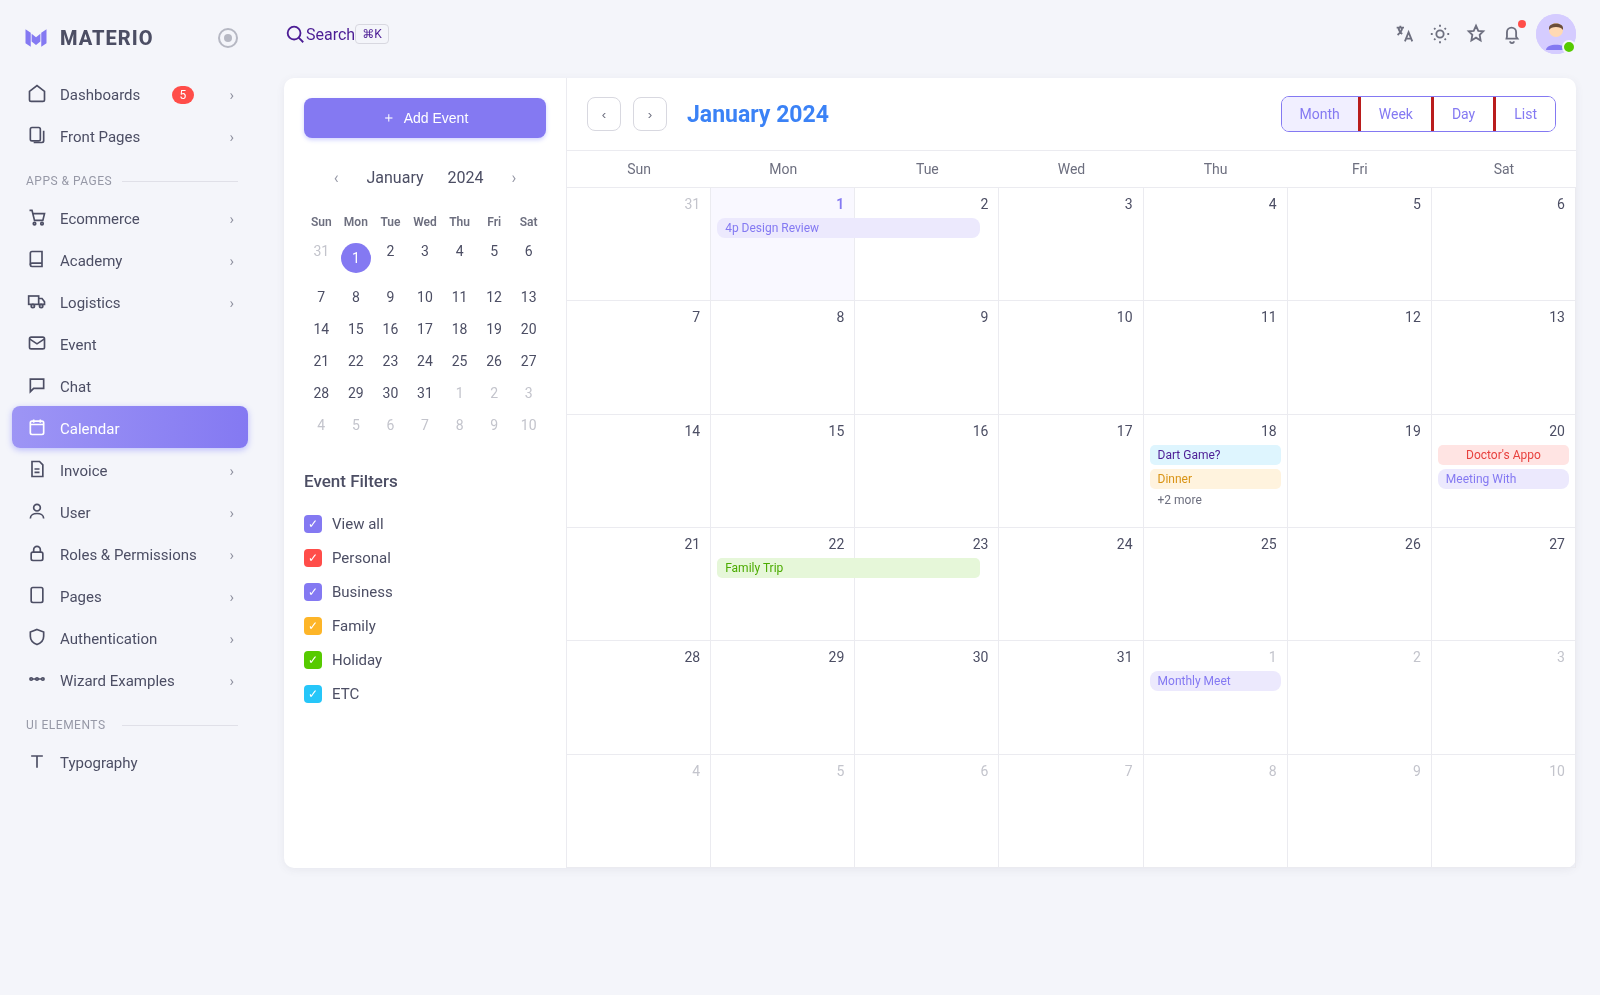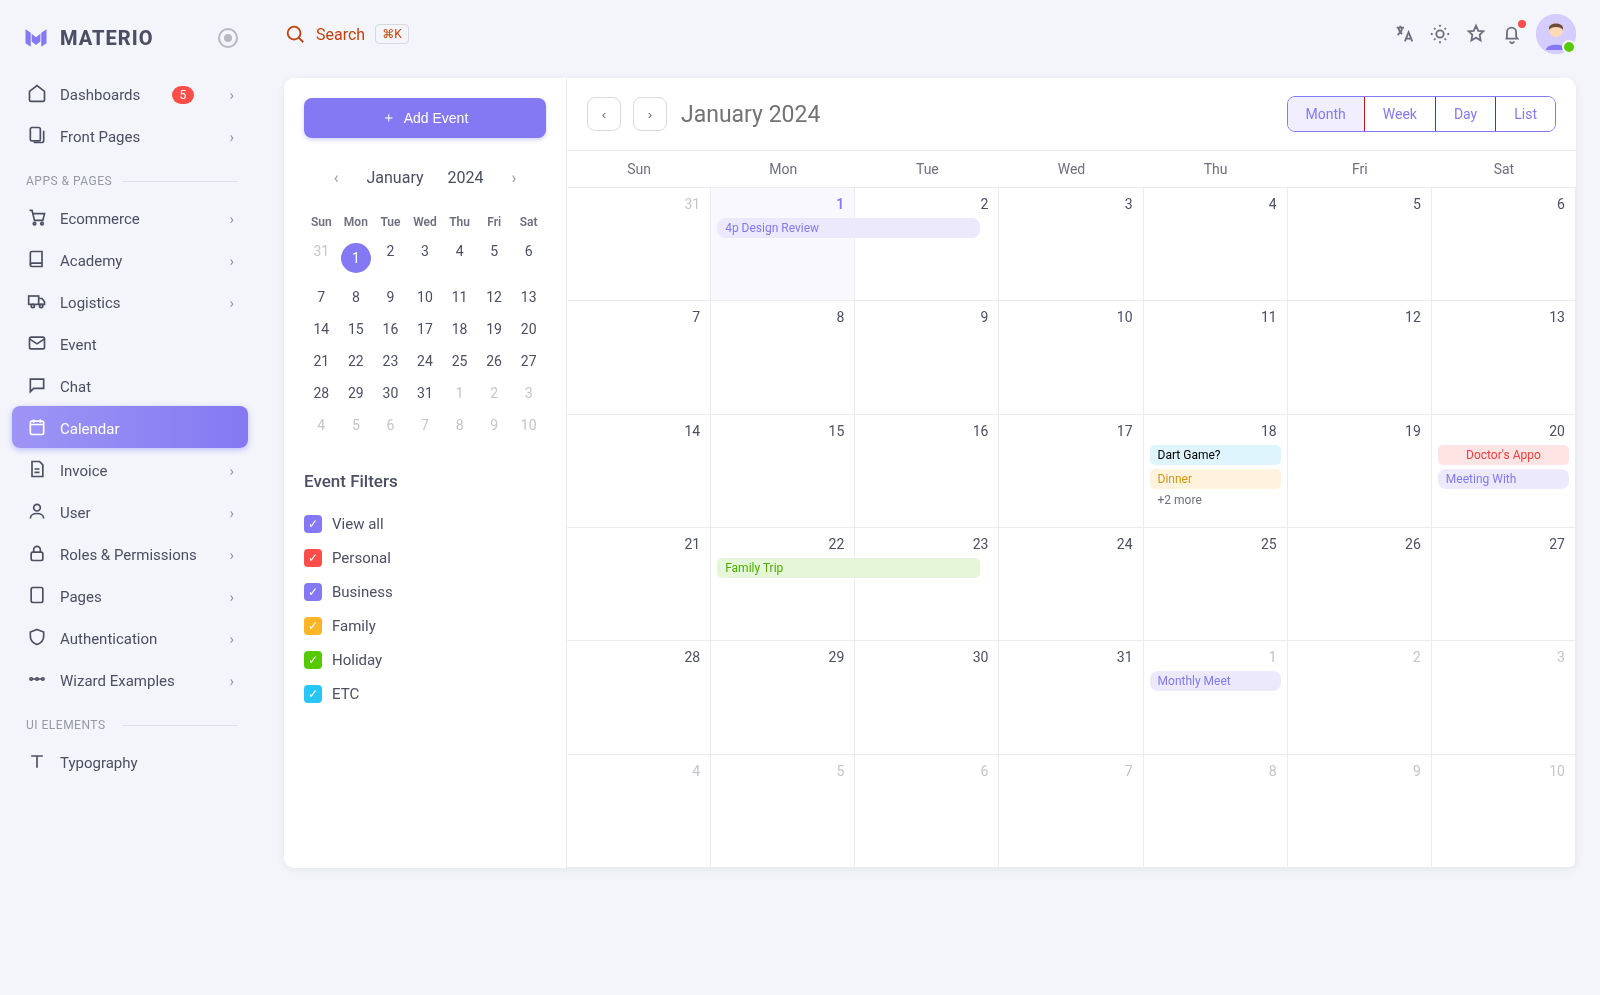--- a/index.html
+++ b/index.html
@@ -17,21 +17,21 @@
 .nav-item.active { background: linear-gradient(90deg, #9d95f5, #8479f2); color: #fff; box-shadow: 0 2px 6px rgba(102,108,255,0.4); }
 .nav-item .icon { width: 22px; height: 22px; display: flex; align-items: center; justify-content: center; flex-shrink: 0; }
 .nav-item .chev { margin-left: auto; opacity: 0.6; }
 .badge { background: #ff4d49; color: #fff; font-size: 12px; padding: 2px 8px; border-radius: 10px; margin-left: auto; margin-right: 4px; }
 .section-label { font-size: 12px; color: #9698a6; padding: 18px 14px 8px; letter-spacing: 0.5px; position: relative; }
 .section-label::after { content: ""; position: absolute; left: 110px; right: 10px; top: 25px; border-top: 1px solid #e0e0e8; }
 
 
 .main { flex: 1; display: flex; flex-direction: column; }
 .topbar { display: flex; align-items: center; padding: 14px 24px; gap: 12px; }
-.search { display: flex; align-items: center; gap: 10px; color: #c2410c; }
+.search { display: flex; align-items: center; color: #4c1d95; }
 .search-kbd { border: 1px solid #d8d8e0; border-radius: 4px; padding: 2px 6px; font-size: 12px; }
 .topbar-spacer { flex: 1; }
 .topbar-icon { width: 24px; height: 24px; cursor: pointer; color: #6d6f7f; display: flex; align-items: center; justify-content: center; position: relative; }
 .avatar { width: 40px; height: 40px; border-radius: 50%; background: #d5ccff; position: relative; overflow: visible; }
 .avatar::after { content: ""; position: absolute; bottom: 0; right: 0; width: 10px; height: 10px; background: #56ca00; border: 2px solid #f4f5fa; border-radius: 50%; }
 .bell-dot { position: absolute; top: -2px; right: -2px; width: 8px; height: 8px; background: #ff4d49; border-radius: 50%; }
 
 
 .card { margin: 10px 24px 24px; background: #fff; border-radius: 10px; box-shadow: 0 2px 8px rgba(76,78,100,0.08); display: flex; height: 790px; }
 
@@ -53,37 +53,37 @@
 .chk-purple { background: #8479f2; }
 .chk-red    { background: #ff4d49; }
 .chk-yellow { background: #fdb528; }
 .chk-green  { background: #56ca00; }
 .chk-cyan   { background: #26c6f9; }
 
 
 .cal-main { flex: 1; display: flex; flex-direction: column; }
 .cal-header { display: flex; align-items: center; padding: 18px 20px; gap: 12px; border-bottom: 1px solid #ebebf0; }
 .nav-btn { width: 34px; height: 34px; border: 1px solid #d8d8e0; border-radius: 8px; background: #fff; cursor: pointer; display: flex; align-items: center; justify-content: center; color: #6d6f7f; }
-.cal-title { font-size: 23px; font-weight: 400; color: #737373; margin-left: 2px; }
+.cal-title { font-size: 23px; font-weight: 700; color: #3b82f6; margin-left: 8px; }
 .view-switch { margin-left: auto; display: flex; border: 1px solid #8479f2; border-radius: 8px; overflow: hidden; }
-.view-btn { padding: 9px 18px; font-size: 14px; color: #8479f2; background: #fff; cursor: pointer; border-left: 1px solid #b91c1c; }
+.view-btn { padding: 9px 18px; font-size: 14px; color: #8479f2; background: #fff; cursor: pointer; border-left: 3px solid #b91c1c; }
 .view-btn:first-child { border-left: none; }
 .view-btn.active { background: #f1efff; }
 .big-head { display: grid; grid-template-columns: repeat(7, 1fr); border-bottom: 1px solid #ebebf0; }
 .big-head > div { padding: 10px; text-align: center; font-size: 14px; color: #6d6f7f; }
 .big-grid { flex: 1; display: grid; grid-template-columns: repeat(7, 1fr); grid-template-rows: repeat(6, 1fr); }
 .cell { border-right: 1px solid #ebebf0; border-bottom: 1px solid #ebebf0; padding: 6px; position: relative; }
 .cell .num { display: block; text-align: right; font-size: 14px; color: #4c4e64; padding: 2px 4px; }
 .cell.muted .num { color: #c3c4cc; }
 .cell.today .num { color: #8479f2; font-weight: 600; }
 .cell.today { background: #f9f8ff; }
 .event { font-size: 12px; padding: 3px 8px; border-radius: 5px; margin-top: 4px; white-space: nowrap; overflow: hidden; text-overflow: ellipsis; cursor: pointer; }
 .event.span2 { width: calc(200% + 1px); position: relative; z-index: 1; }
 .ev-purple { background: #ece9fd; color: #8479f2; border-radius: 8px; }
-.ev-cyan   { background: #def5fe; color: #000000; }
+.ev-cyan   { background: #def5fe; color: #4c1d95; }
 .ev-yellow { background: #fff3de; color: #d99314; }
 .ev-red    { background: #ffe4e3; color: #e8413e; text-align: center; }
 .ev-green  { background: #e6f7d9; color: #4bab00; }
 .more-link { font-size: 12px; color: #6d6f7f; padding: 4px 8px; cursor: pointer; }
 svg { display: block; }
 </style>
 </head>
 <body>
 
 <div class="app">

